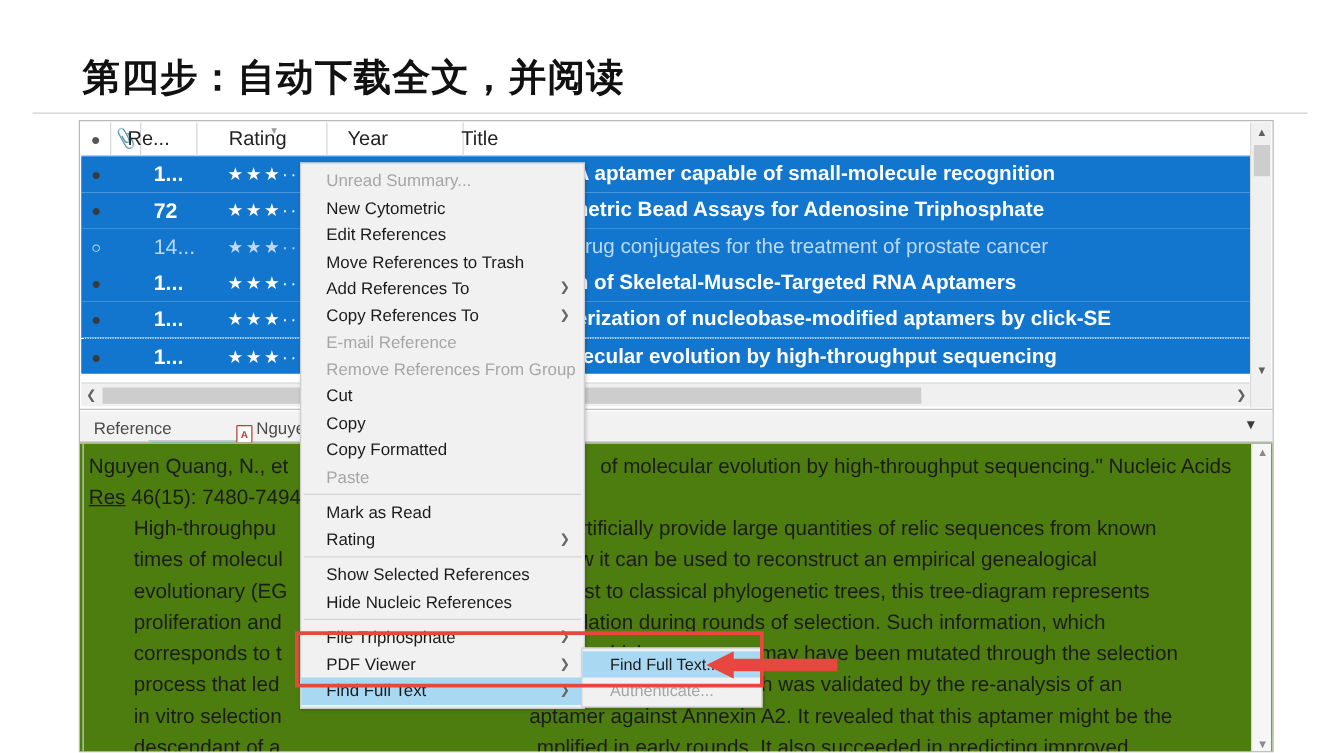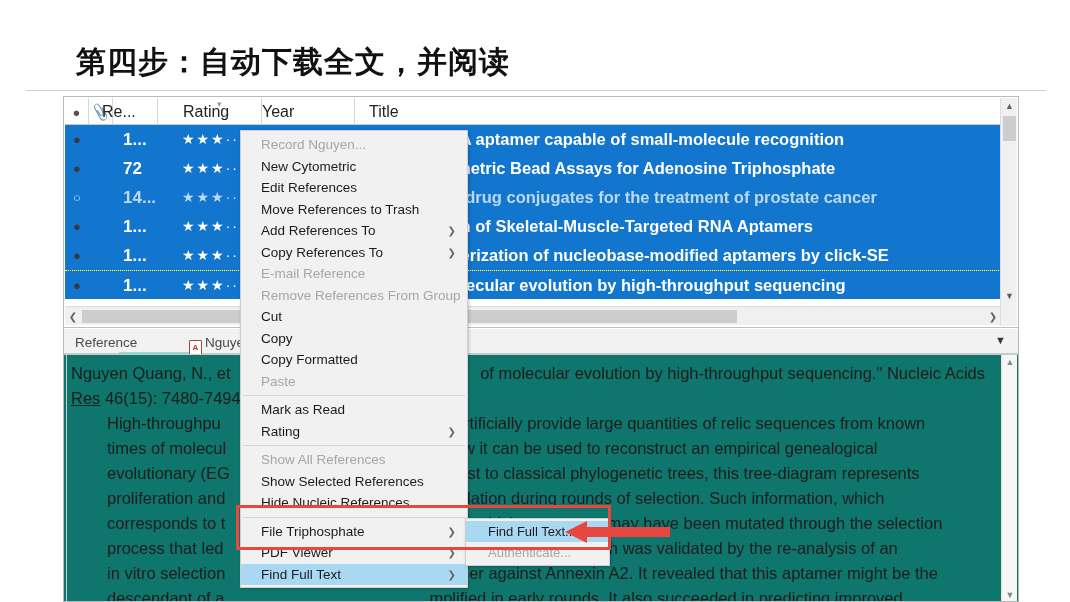--- a/index.html
+++ b/index.html
@@ -12,21 +12,21 @@
   }
   #page {
     position: relative;
     width: 1070px; height: 602px;
     background: #ffffff;
   }
 
   
   .slide-title {
     position: absolute;
-    left: 76px; top: 42px;
+    left: 66px; top: 42px;
     font-size: 30px;
     font-weight: bold;
     color: #111111;
     letter-spacing: 1px;
     white-space: nowrap;
   }
   .title-rule {
     position: absolute;
     left: 26px; top: 90px;
     width: 1020px; height: 1px;
@@ -64,21 +64,21 @@
     color: #222222;
     border-right: 1px solid #d8d8d8;
     padding-left: 7px;
     white-space: nowrap;
     overflow: hidden;
   }
   .th-dot   { left: 0px;   width: 24px; text-align: center; padding-left: 0; }
   .th-clip  { left: 24px;  width: 24px; text-align: center; padding-left: 0; }
   .th-ref   { left: 30px;  width: 63px; }
   .th-rating{ left: 111px; width: 86px; }
-  .th-year  { left: 190px; width: 100px; }
+  .th-year  { left: 206px; width: 100px; }
   .th-title { left: 297px; width: 639px; border-right: none; }
   .dot-glyph { font-size: 13px; color: #555; }
   .clip-glyph { font-size: 14px; color: #5a5a5a; display:inline-block; transform: rotate(12deg); }
   .sort-caret {
     position: absolute;
     left: 152px; top: 1px;
     font-size: 9px; color: #9a9a9a;
   }
 
   .table-rows {
@@ -98,21 +98,21 @@
   .cell {
     position: absolute; top: 0; height: 29px; line-height: 29px;
     font-size: 17px; white-space: nowrap; overflow: hidden;
   }
   .c-dot    { left: 0px;   width: 24px; text-align: center; font-size: 13px; }
   .c-clip   { left: 24px;  width: 24px; text-align: center; }
   .c-ref    { left: 48px;  width: 63px; font-weight: bold; padding-left: 10px; }
   .c-rating { left: 111px; width: 86px; font-size: 14px; letter-spacing: 2px; padding-left: 6px;}
   .c-year   { left: 197px; width: 100px; padding-left: 7px; }
   .c-title  { left: 297px; width: 639px; padding-left: 6px; font-weight: bold; font-size: 16.5px;}
-  .row.dimmed .c-title, .row.dimmed .c-ref { font-weight: bold; }
+  .row.dimmed .c-title, .row.dimmed .c-ref { font-weight: normal; }
   .filled-dot { color: #3a3a3a; }
   .hollow-dot { color: #cfe4f6; }
 
   
   .vscroll {
     position: absolute;
     right: 1px; top: 1px;
     width: 17px; height: 228px;
     background: #f0f0f0;
     border-left: 1px solid #dcdcdc;
@@ -193,21 +193,21 @@
   .tabstrip-menu {
     position: absolute; right: 12px; top: 5px;
     font-size: 11px; color: #3a3a3a;
   }
 
   
   .preview {
     position: absolute;
     left: 0; top: 257px;
     width: 954px; height: 248px;
-    background: #0f766e;
+    background: #4d7c0f;
     border-top: 1px solid #c9c9c9;
     overflow: hidden;
   }
   .preview-inner {
     position: absolute;
     left: 2px; top: 0;
     width: 925px; height: 248px;
     padding: 6px 10px 0 4px;
     border-left: 1px solid #cccccc;
   }
@@ -421,37 +421,36 @@
       </div>
       <div class="pv-vscroll">
         <div class="parrow up">▲</div>
         <div class="parrow down">▼</div>
       </div>
     </div>
 
   </div>
 
   <div class="ctxmenu">
-    <div class="mi disabled">Record Nguyen...</div>
+    <div class="mi disabled">Unread Summary...</div>
     <div class="mi">New Cytometric</div>
     <div class="mi">Edit References</div>
     <div class="mi">Move References to Trash</div>
     <div class="mi"><span>Add References To</span><span class="sub">❯</span></div>
     <div class="mi"><span>Copy References To</span><span class="sub">❯</span></div>
     <div class="mi disabled">E-mail Reference</div>
     <div class="mi disabled">Remove References From Group</div>
     <div class="mi">Cut</div>
     <div class="mi">Copy</div>
     <div class="mi">Copy Formatted</div>
     <div class="mi disabled">Paste</div>
     <div class="msep"></div>
     <div class="mi">Mark as Read</div>
     <div class="mi"><span>Rating</span><span class="sub">❯</span></div>
     <div class="msep"></div>
-    <div class="mi disabled">Show All References</div>
     <div class="mi">Show Selected References</div>
     <div class="mi">Hide Nucleic References</div>
     <div class="msep"></div>
     <div class="mi"><span>File Triphosphate</span><span class="sub">❯</span></div>
     <div class="mi"><span>PDF Viewer</span><span class="sub">❯</span></div>
     <div class="mi sel"><span>Find Full Text</span><span class="sub">❯</span></div>
 
   </div>
 
   <div class="submenu">

